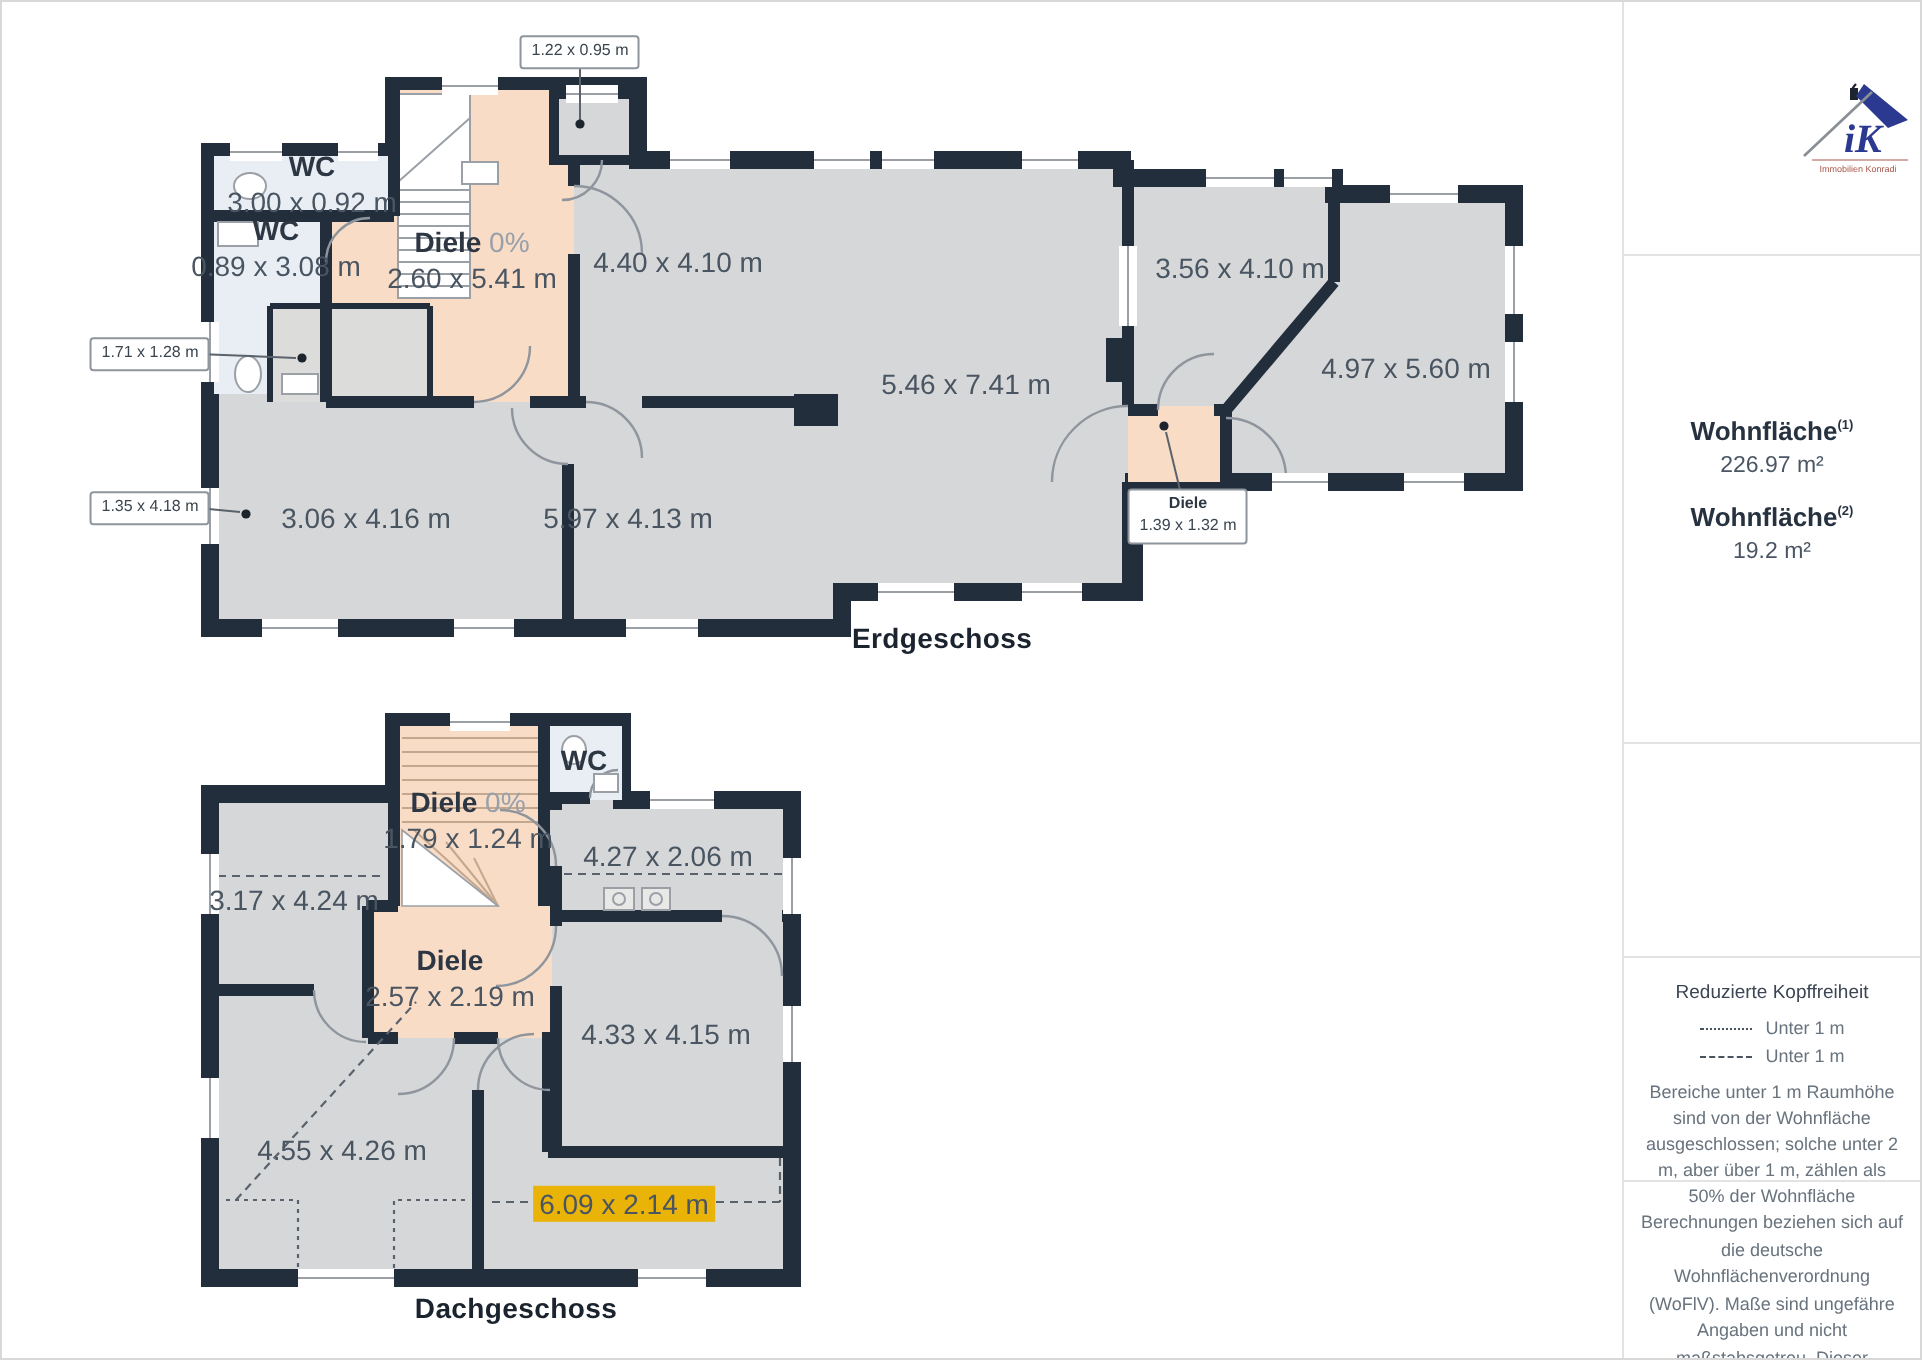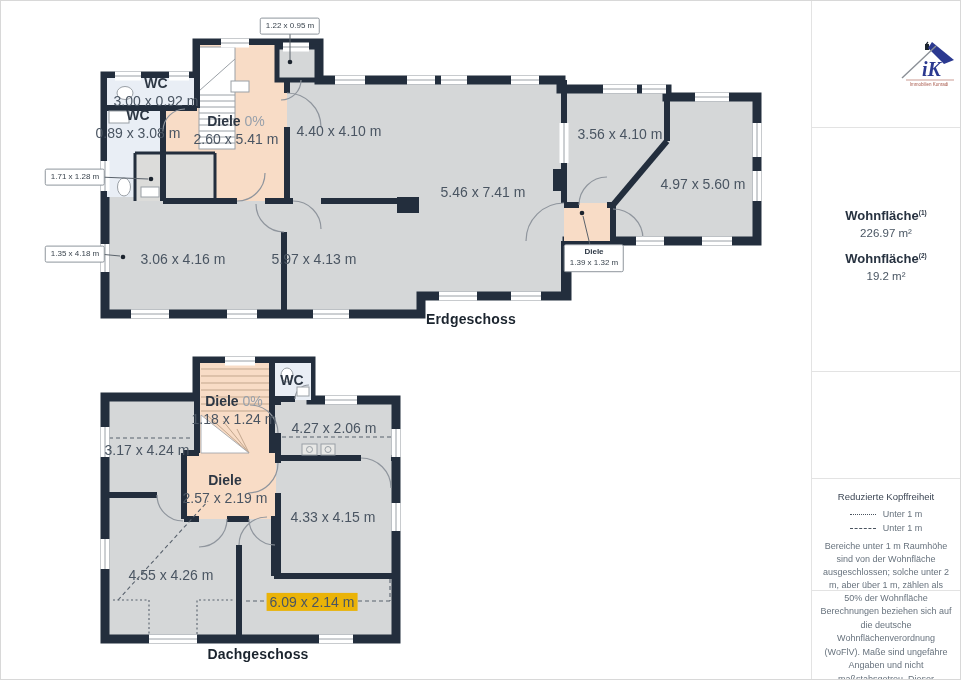--- a/index.html
+++ b/index.html
@@ -281,21 +281,21 @@
       <div class="callout" style="left: 74px; top: 176px;">
         <div class="">1.71 x 1.28 m</div>
       </div>
       <div class="callout" style="left: 74px; top: 253px;">
         <div class="">1.35 x 4.18 m</div>
       </div>
       <div class="callout" style="left: 593px; top: 257px;">
         <div class="cb">Diele</div>
         <div class="">1.39 x 1.32 m</div>
       </div>
-      <div class="room-label" style="left: 233px; top: 409px;"><span class="rn">Diele</span> <span class="pct">0%</span><br><span class="dims">1.18 x 1.24 m</span></div>
+      <div class="room-label" style="left: 233px; top: 409px;"><span class="rn">Diele</span> <span class="pct">0%</span><br><span class="dims">1.79 x 1.24 m</span></div>
       <div class="room-label" style="left: 291px; top: 379px;"><span class="rn">WC</span></div>
       <div class="room-label" style="left: 146px; top: 449px;"><span class="dims">3.17 x 4.24 m</span></div>
       <div class="room-label" style="left: 333px; top: 427px;"><span class="dims">4.27 x 2.06 m</span></div>
       <div class="room-label" style="left: 224px; top: 488px;"><span class="rn">Diele</span><br><span class="dims">2.57 x 2.19 m</span></div>
       <div class="room-label" style="left: 332px; top: 516px;"><span class="dims">4.33 x 4.15 m</span></div>
       <div class="room-label" style="left: 170px; top: 574px;"><span class="dims">4.55 x 4.26 m</span></div>
       <div class="room-label bg" style="left: 311px; top: 601px;"><span class="dims">6.09 x 2.14 m</span></div>
     </div>
 
   <div class="sidebar">

